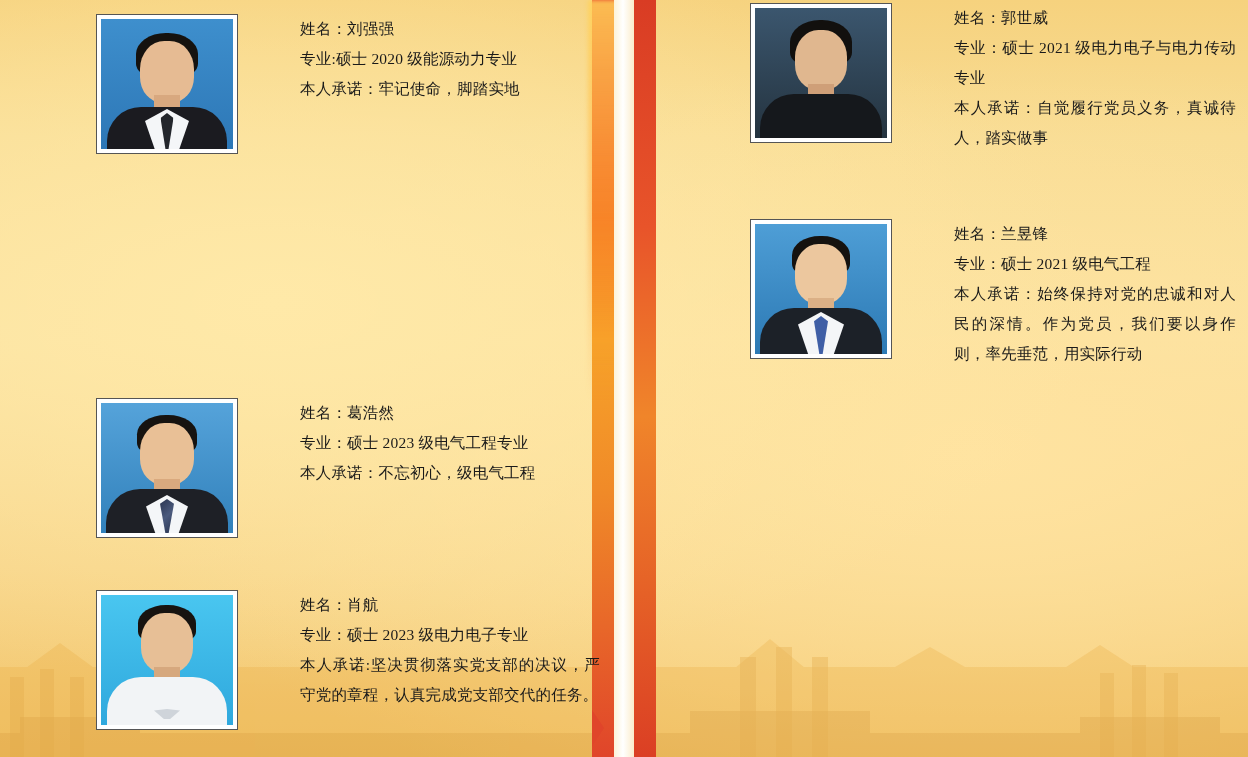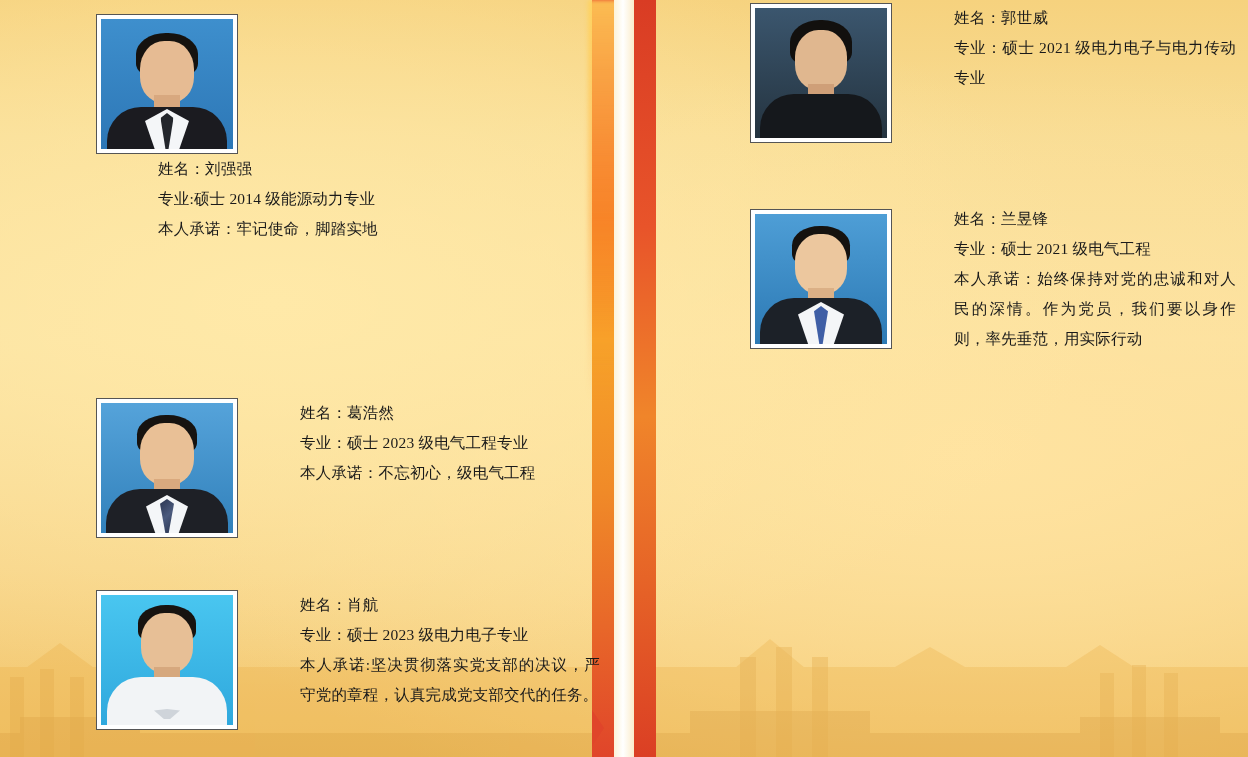--- a/index.html
+++ b/index.html
@@ -220,35 +220,35 @@
   <div class="spine">
     <div class="ribbon-l"></div>
     <div class="flare"></div>
     <div class="gutter"></div>
     <div class="ribbon-r"></div>
     <div class="tip"></div>
   </div>
 
   <div class="column left">
 
-    <div class="entry" style="top:14px; left:96px;flex-direction:column;">
+    <div class="entry" style="top:14px; left:96px;">
       <div class="photo-frame">
         <div class="photo">
           <div class="bg" style="background:linear-gradient(180deg,#3e8fcd 0%,#2d77b6 100%);"></div>
           <div class="hair" style="top:14px; width:62px; height:44px; background:#15120f;"></div>
           <div class="head" style="top:22px; width:54px; height:62px; background:#e6bb93;"></div>
           <div class="neck" style="top:76px; width:26px; height:20px; background:#d8a87f;"></div>
           <div class="body" style="width:120px; height:42px; background:#1b1b20;"></div>
           <div class="shirt" style="width:44px; height:40px;"></div>
           <div class="tie" style="bottom:0; width:13px; height:36px; background:#23262c;"></div>
         </div>
       </div>
       <div class="text">
         <div class="line">姓名：刘强强</div>
-        <div class="line">专业:硕士 2014 级能源动力专业</div>
+        <div class="line">专业:硕士 2020 级能源动力专业</div>
         <div class="line justify">本人承诺：牢记使命，脚踏实地</div>
       </div>
     </div>
 
 
     <div class="entry" style="top:398px; left:96px;">
       <div class="photo-frame">
         <div class="photo">
           <div class="bg" style="background:linear-gradient(180deg,#55a3da 0%,#3281bb 100%);"></div>
           <div class="hair" style="top:12px; width:60px; height:40px; background:#161310;"></div>
@@ -294,24 +294,25 @@
           <div class="bg" style="background:linear-gradient(180deg,#3b566e 0%,#24333f 100%);"></div>
           <div class="hair" style="top:12px; width:62px; height:46px; background:#12100e;"></div>
           <div class="head" style="top:22px; width:52px; height:60px; background:#e0b78f;"></div>
           <div class="neck" style="top:76px; width:26px; height:18px; background:#cf9f78;"></div>
           <div class="body" style="width:122px; height:44px; background:#15181c;"></div>
         </div>
       </div>
       <div class="text">
         <div class="line">姓名：郭世威</div>
         <div class="line justify">专业：硕士 2021 级电力电子与电力传动专业</div>
-      </div>
-    </div>
-
-    <div class="entry" style="top:204px; left:94px;align-items:center;">
+        <div class="line justify">本人承诺：自觉履行党员义务，真诚待人，踏实做事</div>
+      </div>
+    </div>
+
+    <div class="entry" style="top:219px; left:94px;">
       <div class="photo-frame">
         <div class="photo">
           <div class="bg" style="background:linear-gradient(180deg,#4e9ed6 0%,#2c79b4 100%);"></div>
           <div class="hair" style="top:12px; width:58px; height:40px; background:#15120f;"></div>
           <div class="head" style="top:20px; width:52px; height:60px; background:#ecc79e;"></div>
           <div class="neck" style="top:74px; width:26px; height:20px; background:#dbb086;"></div>
           <div class="body" style="width:122px; height:46px; background:#1c2128;"></div>
           <div class="shirt" style="width:46px; height:42px;"></div>
           <div class="tie" style="bottom:0; width:14px; height:38px; background:#3f5fa6;"></div>
         </div>

